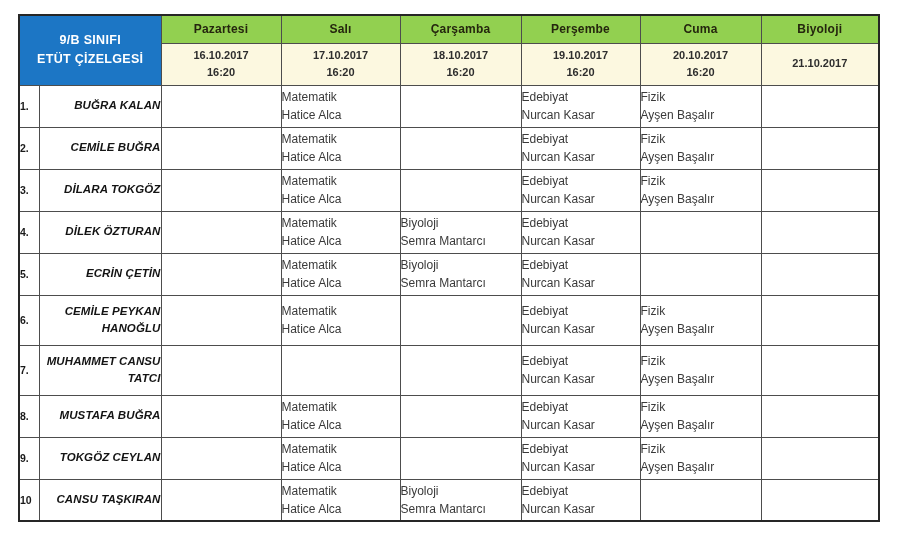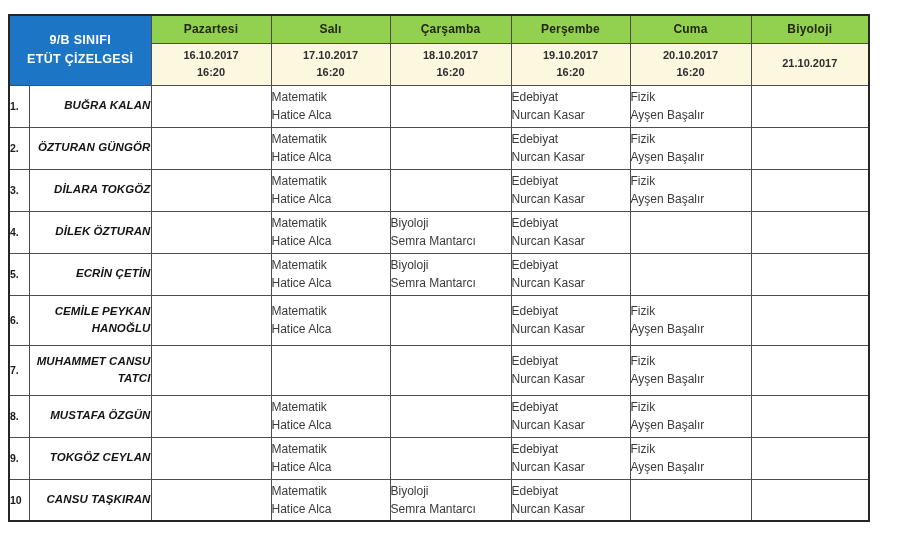--- a/index.html
+++ b/index.html
@@ -4,21 +4,21 @@
 <style>
   * { box-sizing: border-box; }
   html, body {
     margin: 0;
     background: #ffffff;
     width: 900px;
     height: 534px;
     font-family: "Liberation Sans", sans-serif;
     overflow: hidden;
   }
-  .wrap { padding: 14px 0 0 8px; }
+  .wrap { padding: 14px 0 0 18px; }
 
   table.sched {
     border-collapse: collapse;
     table-layout: fixed;
     border: 2px solid var(--grid-outer, #262626);
   }
   table.sched td, table.sched th {
     border: 1px solid var(--grid-line, #4d4d4d);
     padding: 0;
     vertical-align: middle;
@@ -158,21 +158,21 @@
             <div>Fizik</div>
             <div>Ayşen Başalır</div>
           </td>
         <td class="slot">
             <div></div>
             <div></div>
           </td>
       </tr>
       <tr>
         <td class="num">2.</td>
-        <td class="name">ÖZTURAN GÜNGÖR</td>
+        <td class="name">CEMİLE BUĞRA</td>
         <td class="slot">
             <div></div>
             <div></div>
           </td>
         <td class="slot">
             <div>Matematik</div>
             <div>Hatice Alca</div>
           </td>
         <td class="slot">
             <div></div>
@@ -326,21 +326,21 @@
             <div>Fizik</div>
             <div>Ayşen Başalır</div>
           </td>
         <td class="slot">
             <div></div>
             <div></div>
           </td>
       </tr>
       <tr>
         <td class="num">8.</td>
-        <td class="name">MUSTAFA ÖZGÜN</td>
+        <td class="name">MUSTAFA BUĞRA</td>
         <td class="slot">
             <div></div>
             <div></div>
           </td>
         <td class="slot">
             <div>Matematik</div>
             <div>Hatice Alca</div>
           </td>
         <td class="slot">
             <div></div>

